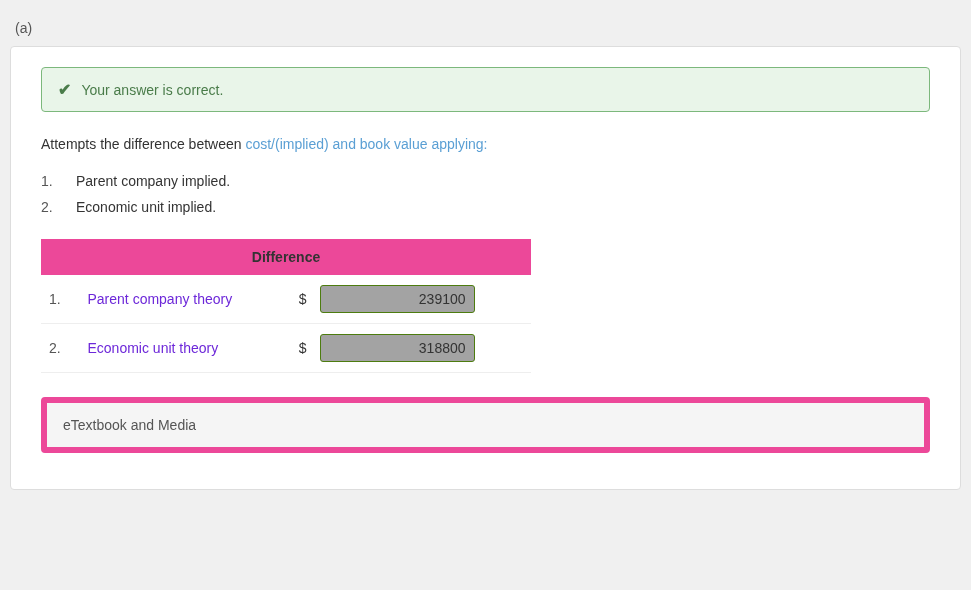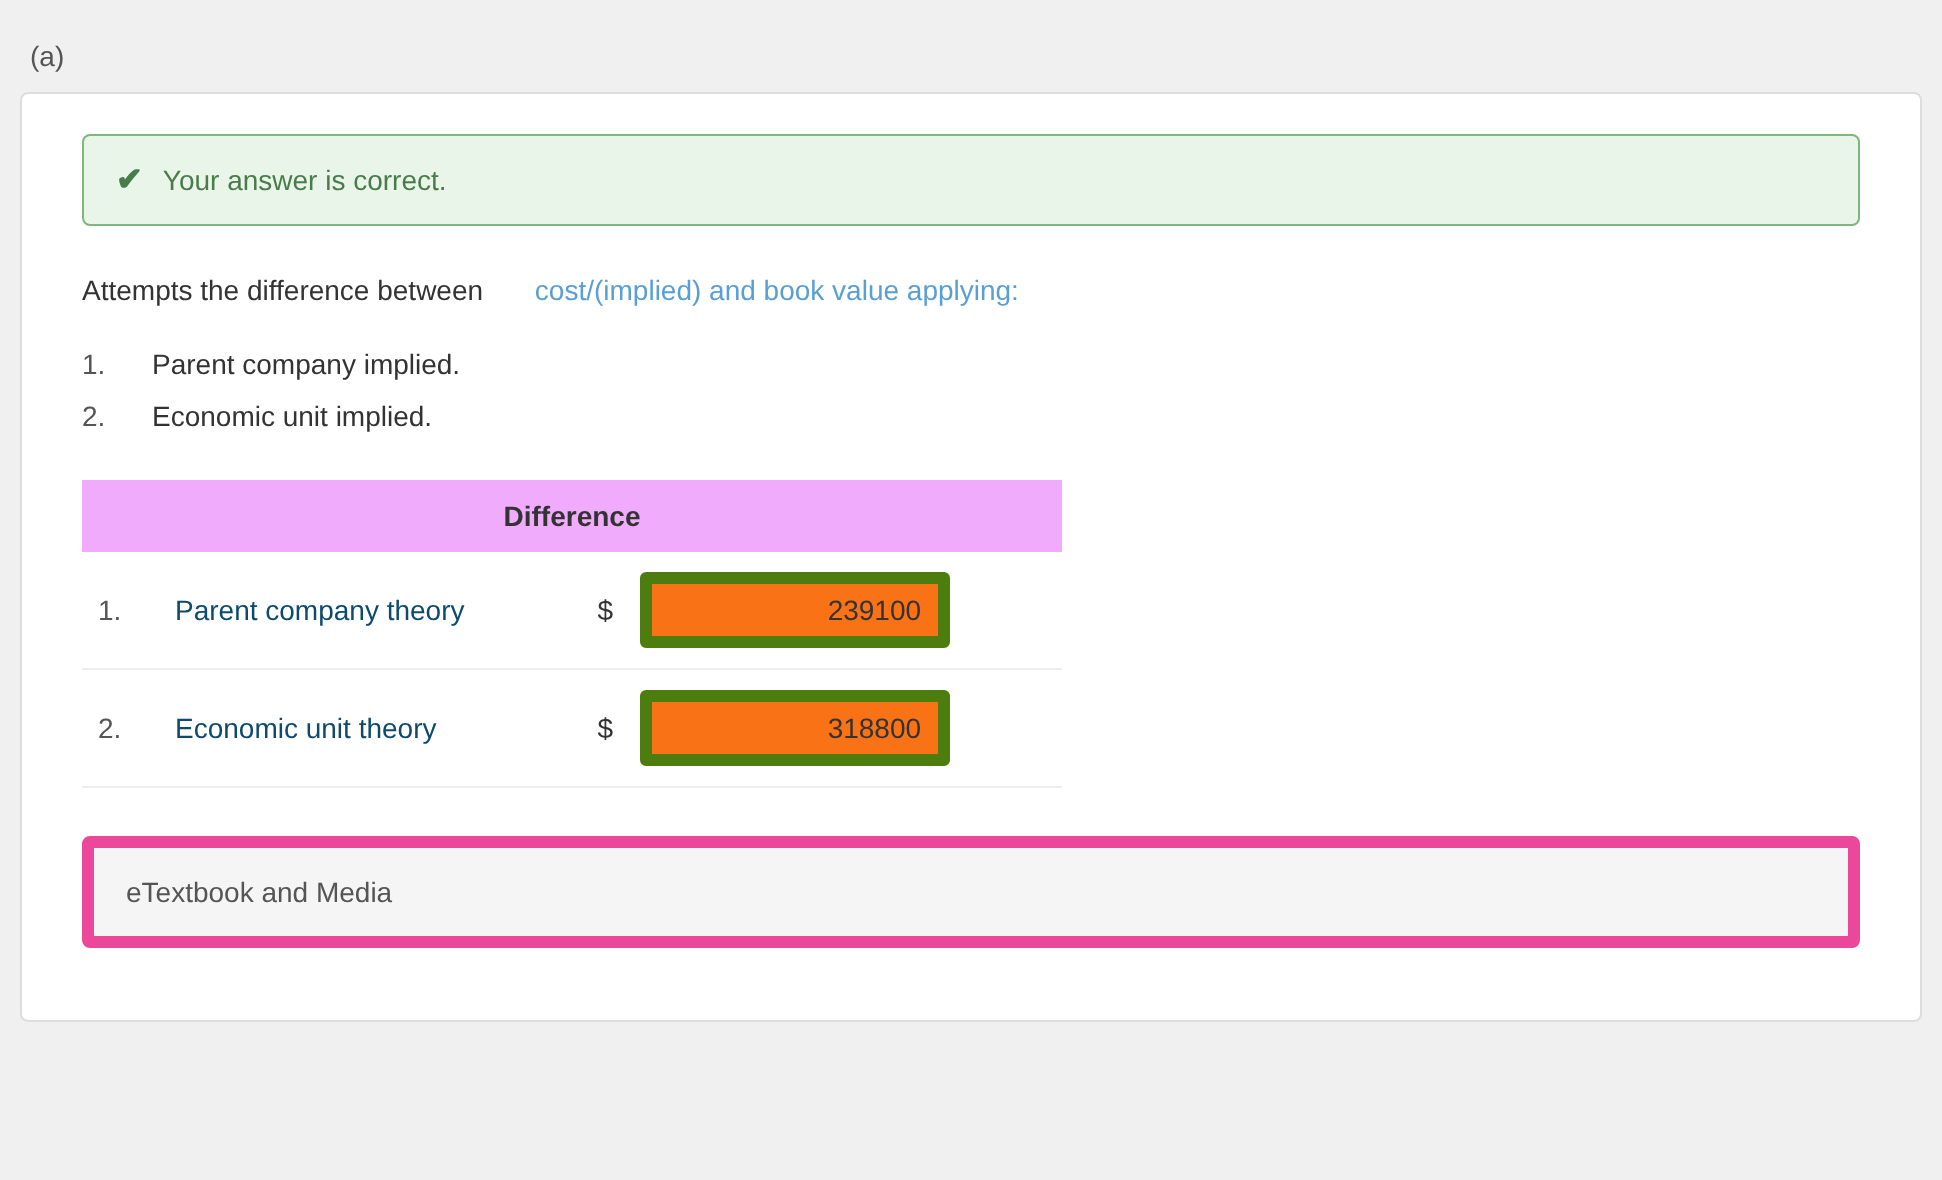--- a/index.html
+++ b/index.html
@@ -63,21 +63,20 @@
 
     .instruction-text {
       color: #333;
       font-size: 14px;
       margin-bottom: 18px;
       line-height: 1.5;
     }
 
     .instruction-text span.highlight {
       color: #5a9fd4;
-      margin-left: 22px;
     }
 
     .numbered-list {
       list-style: none;
       margin-bottom: 24px;
       padding-left: 0;
     }
 
     .numbered-list li {
       display: flex;
@@ -95,21 +94,21 @@
     .table-container {
       margin-bottom: 24px;
     }
 
     .data-table {
       width: 490px;
       border-collapse: collapse;
     }
 
     .data-table thead tr th {
-      background-color: #f0abfc;
+      background-color: #ec4899;
       text-align: center;
       padding: 10px 12px;
       font-weight: bold;
       font-size: 14px;
       color: #333;
     }
 
     .data-table tbody tr {
       border-bottom: 1px solid #eee;
     }
@@ -120,44 +119,44 @@
       vertical-align: middle;
     }
 
     .data-table tbody tr td.row-num {
       color: #555;
       width: 30px;
       text-align: left;
     }
 
     .data-table tbody tr td.row-label {
-      color: #0c4a6e;
+      color: #6d28d9;
       width: 160px;
     }
 
     .data-table tbody tr td.dollar-sign {
       color: #333;
       width: 20px;
       text-align: right;
       padding-right: 5px;
     }
 
     .data-table tbody tr td.input-cell {
       width: 160px;
     }
 
     .value-input {
       width: 155px;
-      border: 6px solid #4d7c0f;
+      border: 1px solid #4d7c0f;
       border-radius: 3px;
       padding: 5px 8px;
       text-align: right;
       font-size: 14px;
       color: #333;
-      background-color: #f97316;
+      background-color: #a3a3a3;
       outline: none;
     }
 
     .etextbook-bar {
       background-color: #f5f5f5;
       border: 6px solid #ec4899;
       border-radius: 4px;
       padding: 14px 16px;
       font-size: 14px;
       color: #555;

